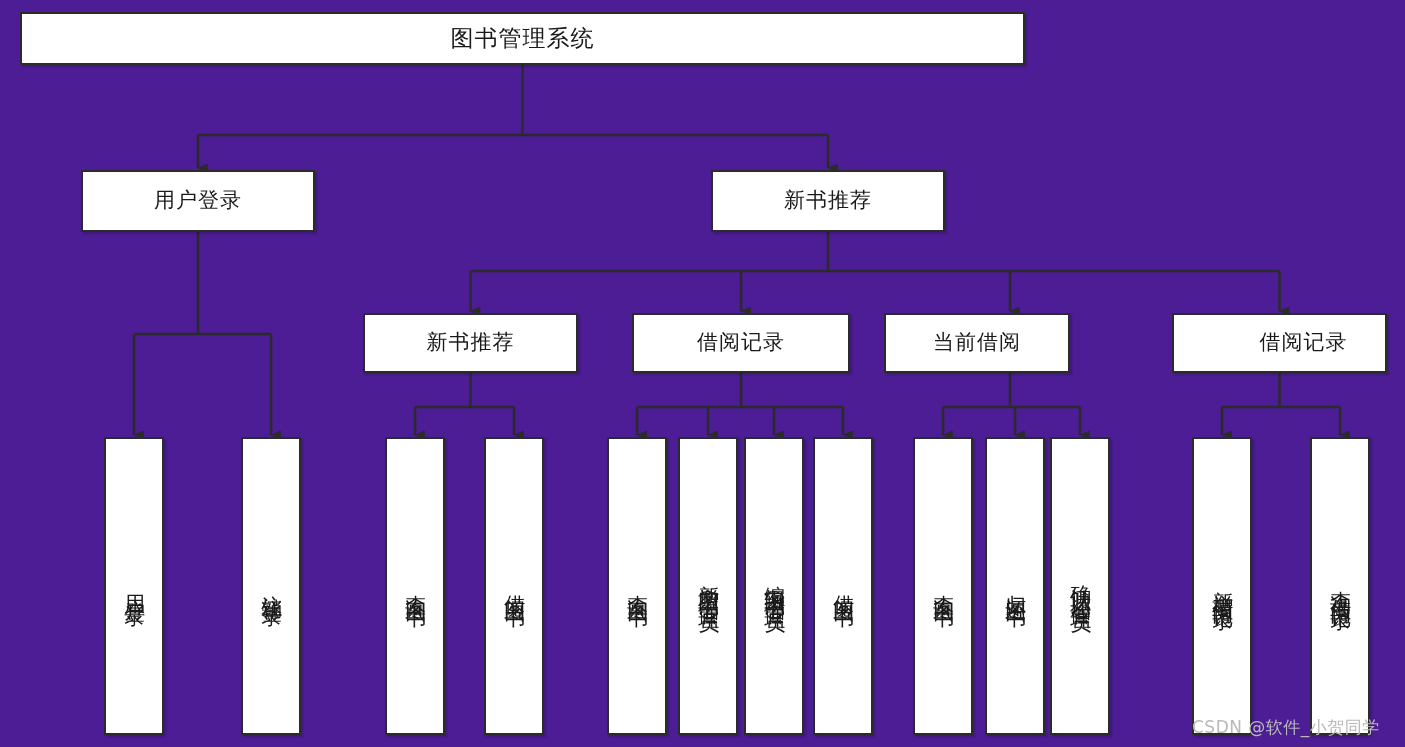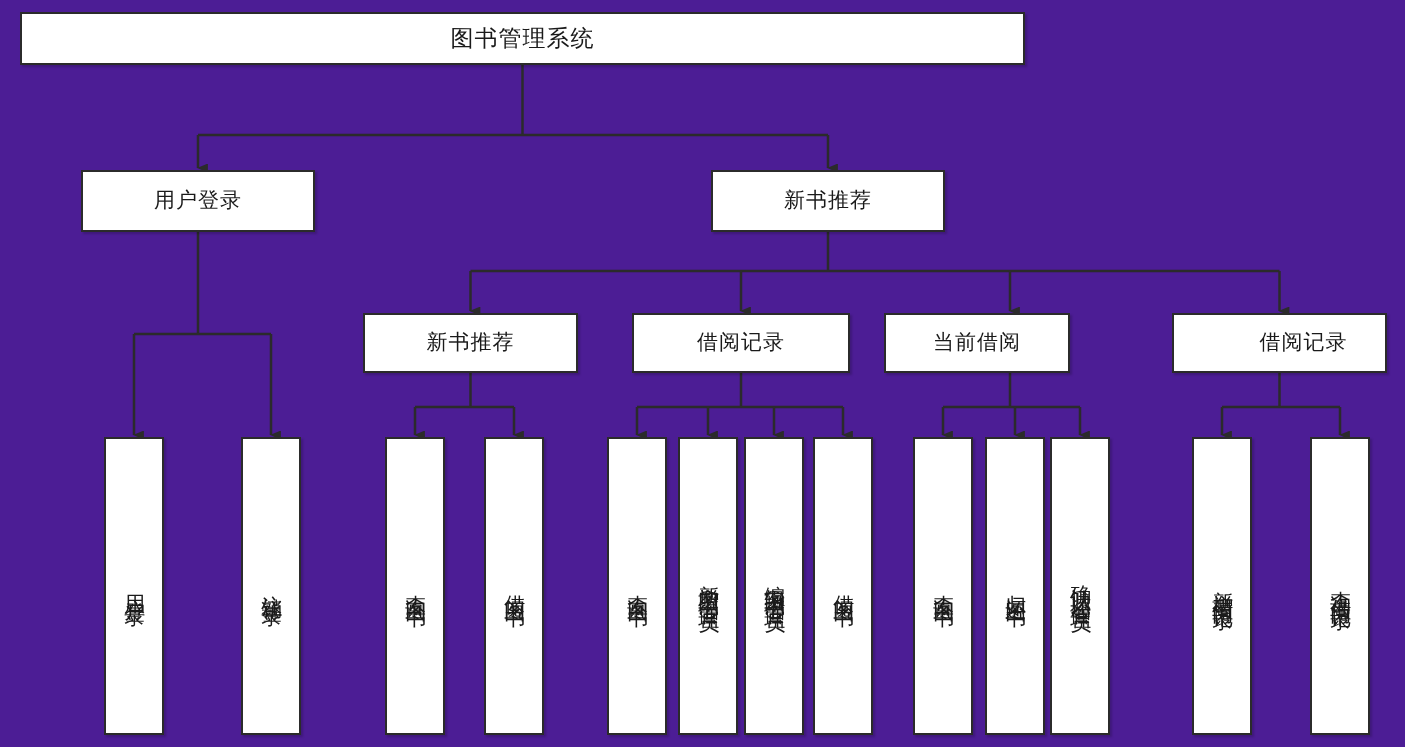--- a/index.html
+++ b/index.html
@@ -169,14 +169,15 @@
         <span class="label">确认归还（管理员）</span>
       </div>
       <div class="node leaf vert" style="left: 1192px; top: 437px; width: 60px; height: 298px;">
         <span class="label">新增借阅记录</span>
       </div>
       <div class="node leaf vert" style="left: 1310px; top: 437px; width: 60px; height: 298px;">
         <span class="label">查询借阅记录</span>
       </div>
     </div>
 
+  <div class="watermark" style="left: 1192px; top: 716px;">CSDN @软件_小贺同学</div>
 
 </div>
 
 </body></html>

